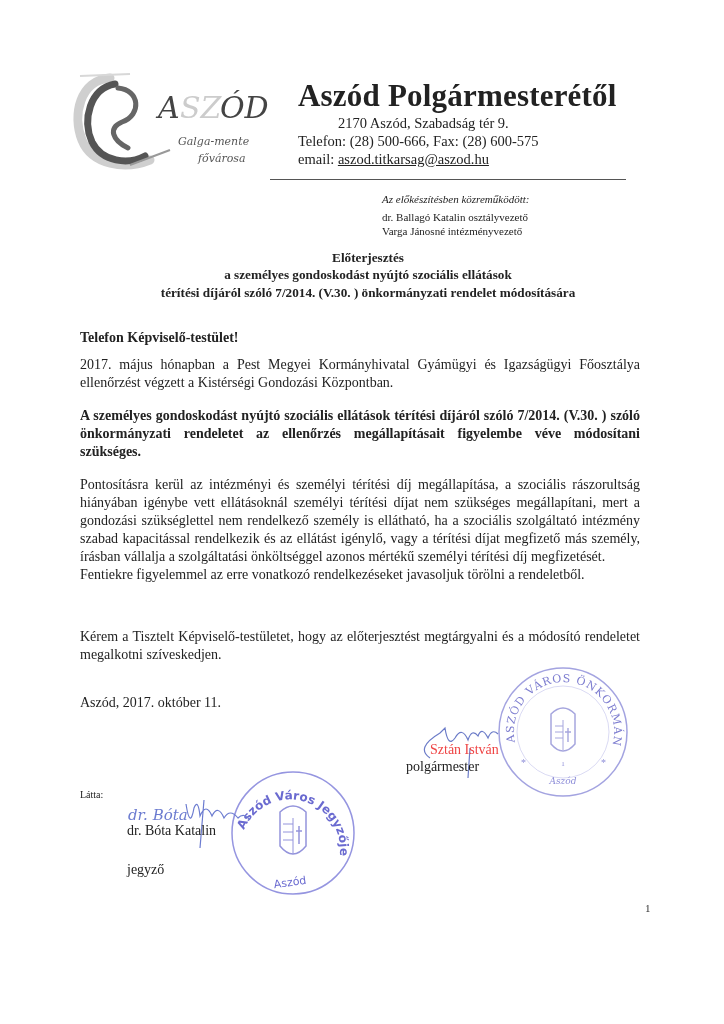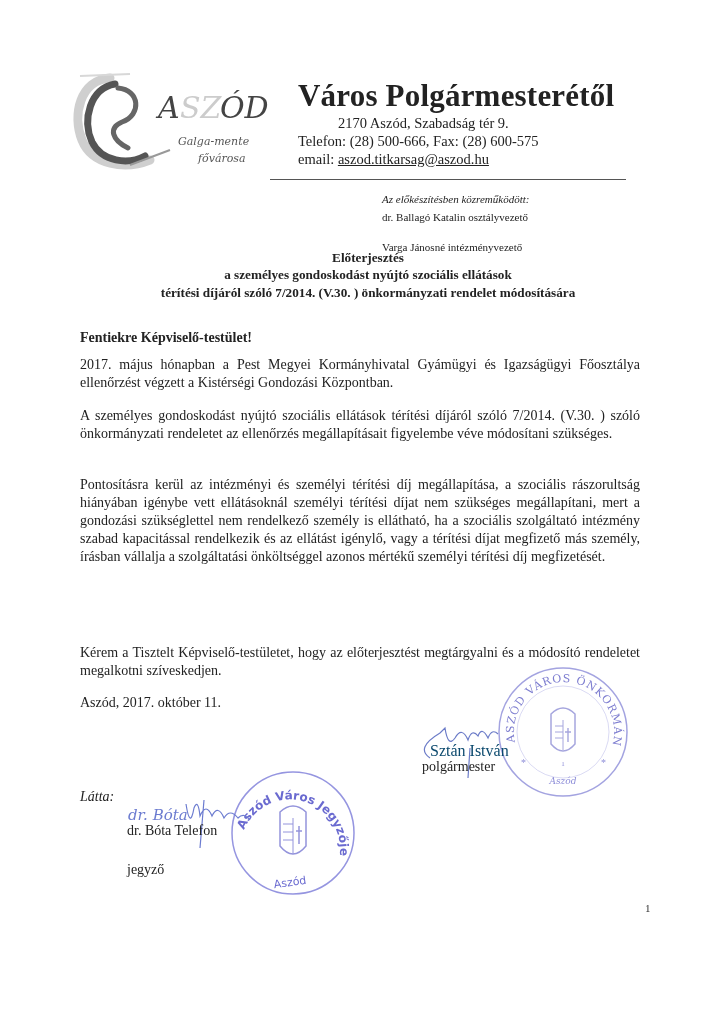--- a/index.html
+++ b/index.html
@@ -16,46 +16,46 @@
     #hdr-address { top: 115px; margin-left: 40px; }
     #hdr-phone { top: 133px; }
     #hdr-email { top: 151px; }
     #hdr-email .link { text-decoration: underline; }
     #hdr-rule { left: 270px; top: 179px; width: 356px; height: 0; border-top: 1.5px solid #555; }
 
     
     .prep { left: 382px; font-size: 11px; white-space: nowrap; color: #222; }
     #prep-1 { top: 193px; font-style: italic; }
     #prep-2 { top: 211px; }
-    #prep-3 { top: 225px; margin-top: 16px; }
+    #prep-3 { top: 225px; }
 
     
     .title-line { left: 0; width: 724px; text-align: center; font-weight: bold; font-size: 13.2px; white-space: nowrap; color: #222; }
     #title-1 { top: 250px; left: 6px; }
     #title-2 { top: 267px; left: 6px; }
     #title-3 { top: 285px; left: 6px; }
 
     
     .body-text { left: 80px; width: 560px; font-size: 14px; line-height: 18px; color: #222; }
     .justify { text-align: justify; text-align-last: left; }
     #salutation { top: 329px; font-weight: bold; }
     #para-1 { top: 356px; }
-    #para-2 { top: 407px; }
+    #para-2 { top: 407px; font-weight: bold; }
     #para-3 { top: 476px; }
-    #para-4 { top: 644px; }
+    #para-4 { top: 628px; }
     #place-date { top: 694px; }
 
     
-    #mayor-name { left: 430px; top: 742px; font-size: 16px; white-space: nowrap; color: #0c4a6e; }
-    #mayor-title { left: 422px; top: 759px; font-size: 14px; white-space: nowrap; color: #222; }
+    #mayor-name { left: 430px; top: 742px; font-size: 14px; white-space: nowrap; color: #ef4444; }
+    #mayor-title { left: 406px; top: 759px; font-size: 14px; white-space: nowrap; color: #222; }
     #mayor-sign { left: 410px; top: 718px; width: 120px; height: 60px; }
     #stamp-council { left: 493px; top: 662px; width: 140px; height: 140px; }
 
     
-    #seen-label { left: 80px; top: 789px; font-size: 14px; color: #222; font-style: italic; }
+    #seen-label { left: 80px; top: 789px; font-size: 10px; color: #222; }
     #notary-name { left: 127px; top: 823px; font-size: 14px; white-space: nowrap; color: #222; }
     #notary-title { left: 127px; top: 840px; font-size: 14px; white-space: nowrap; color: #222; margin-top: 22px; }
     #notary-sign { left: 120px; top: 790px; width: 140px; height: 60px; }
     #stamp-notary { left: 228px; top: 768px; width: 130px; height: 130px; }
 
     #page-number { left: 645px; top: 902px; font-size: 11px; color: #333; }
   </style>
 </head>
 <body>
 
@@ -67,39 +67,40 @@
     <path d="M10 6 L60 4" stroke="#d8d8d8" stroke-width="2"></path>
     <path d="M60 95 L100 80" stroke="#999" stroke-width="2"></path>
     <text x="88" y="48" font-family="DejaVu Serif, serif" font-style="italic" font-size="30" fill="#444">A</text>
     <text x="110" y="48" font-family="DejaVu Serif, serif" font-style="italic" font-size="30" fill="#cccccc">SZ</text>
     <text x="150" y="48" font-family="DejaVu Serif, serif" font-style="italic" font-size="30" fill="#444">ÓD</text>
     <text x="108" y="75" font-family="DejaVu Serif, serif" font-style="italic" font-size="11" fill="#555">Galga-mente</text>
     <text x="128" y="92" font-family="DejaVu Serif, serif" font-style="italic" font-size="11" fill="#555">fővárosa</text>
   </svg>
 </div>
 
-<div class="abs" id="org-title">Város Polgármesterétől</div>
+<div class="abs" id="org-title">Aszód Polgármesterétől</div>
 <div class="abs hdr-line" id="hdr-address">2170 Aszód, Szabadság tér 9.</div>
 <div class="abs hdr-line" id="hdr-phone">Telefon: (28) 500-666, Fax: (28) 600-575</div>
 <div class="abs hdr-line" id="hdr-email"><span>email: </span><span class="link">aszod.titkarsag@aszod.hu</span></div>
 <div class="abs" id="hdr-rule"></div>
 
 <div class="abs prep" id="prep-1">Az előkészítésben közreműködött:</div>
 <div class="abs prep" id="prep-2">dr. Ballagó Katalin osztályvezető</div>
 <div class="abs prep" id="prep-3">Varga Jánosné intézményvezető</div>
 
 <div class="abs title-line" id="title-1">Előterjesztés</div>
 <div class="abs title-line" id="title-2">a személyes gondoskodást nyújtó szociális ellátások</div>
 <div class="abs title-line" id="title-3">térítési díjáról szóló 7/2014. (V.30. ) önkormányzati rendelet módosítására</div>
 
-<div class="abs body-text" id="salutation">Fentiekre Képviselő-testület!</div>
+<div class="abs body-text" id="salutation">Telefon Képviselő-testület!</div>
 <div class="abs body-text justify" id="para-1">2017. május hónapban a Pest Megyei Kormányhivatal  Gyámügyi és Igazságügyi Főosztálya ellenőrzést végzett a Kistérségi Gondozási Központban.</div>
 <div class="abs body-text justify" id="para-2">A személyes gondoskodást nyújtó szociális ellátások térítési díjáról szóló 7/2014. (V.30. ) szóló önkormányzati rendeletet az ellenőrzés megállapításait figyelembe véve módosítani szükséges.</div>
 <div class="abs body-text" id="para-3">
   <div class="justify">Pontosításra kerül az intézményi és személyi térítési díj megállapítása, a szociális rászorultság hiányában  igénybe vett ellátásoknál személyi térítési díjat nem szükséges megállapítani, mert a gondozási szükséglettel nem rendelkező személy is ellátható, ha a szociális szolgáltató intézmény szabad kapacitással rendelkezik és az ellátást igénylő, vagy a térítési díjat megfizető más személy, írásban vállalja a szolgáltatási önköltséggel azonos mértékű személyi térítési díj megfizetését.</div>
+  <div>Fentiekre figyelemmel az erre  vonatkozó rendelkezéseket javasoljuk törölni a rendeletből.</div>
 </div>
 <div class="abs body-text justify" id="para-4">Kérem a Tisztelt Képviselő-testületet, hogy az előterjesztést megtárgyalni és a módosító rendeletet megalkotni szíveskedjen.</div>
 <div class="abs body-text" id="place-date">Aszód, 2017. október 11.</div>
 
 <div class="abs" id="stamp-council">
   <svg width="140" height="140" viewBox="0 0 140 140">
     <defs>
       <path id="arcTop1" d="M22 80 A50 50 0 1 1 120 80"></path>
     </defs>
     <circle cx="70" cy="70" r="64" fill="none" stroke="#8c8cd8" stroke-width="1.5" opacity="0.8"></circle>
@@ -149,16 +150,16 @@
     </g>
     <text x="62" y="118" font-family="DejaVu Sans, sans-serif" font-size="11" fill="#6a6ad0" text-anchor="middle" transform="rotate(-8 62 114)">Aszód</text>
   </svg>
 </div>
 <div class="abs" id="notary-sign">
   <svg width="140" height="60" viewBox="0 0 140 60">
     <text x="8" y="30" font-family="DejaVu Serif, serif" font-style="italic" font-size="15" fill="#6c7cd0">dr. Bóta</text>
     <path d="M66 14 Q70 40 74 18 Q78 8 80 26 Q86 12 92 26 Q98 14 104 28 Q110 18 118 28 Q124 22 130 30 M84 10 L80 58" fill="none" stroke="#6c7cd0" stroke-width="1.2"></path>
   </svg>
 </div>
-<div class="abs" id="notary-name">dr. Bóta Telefon</div>
+<div class="abs" id="notary-name">dr. Bóta Katalin</div>
 <div class="abs" id="notary-title">jegyző</div>
 
 <div class="abs" id="page-number">1</div>
 
 </body></html>

